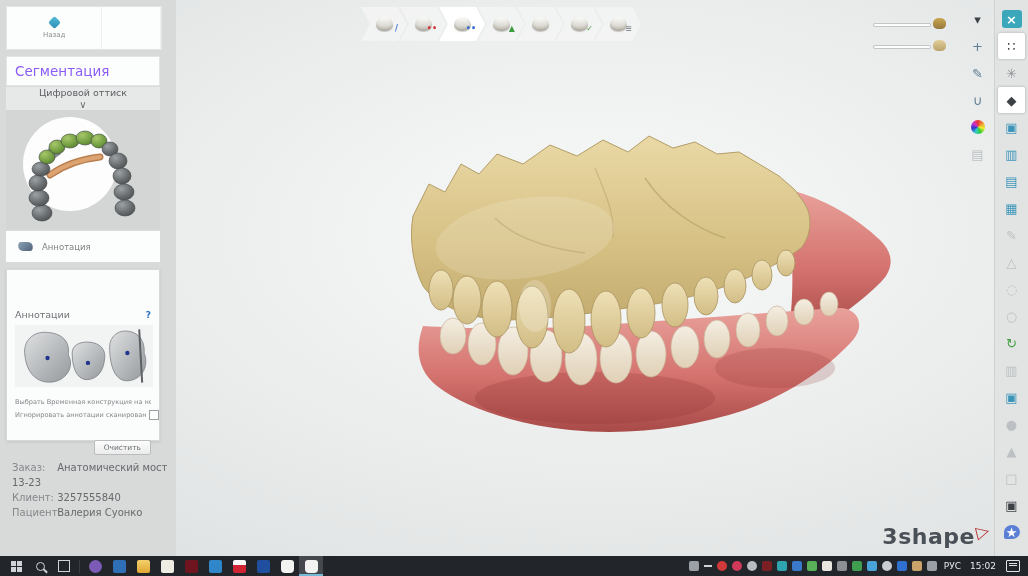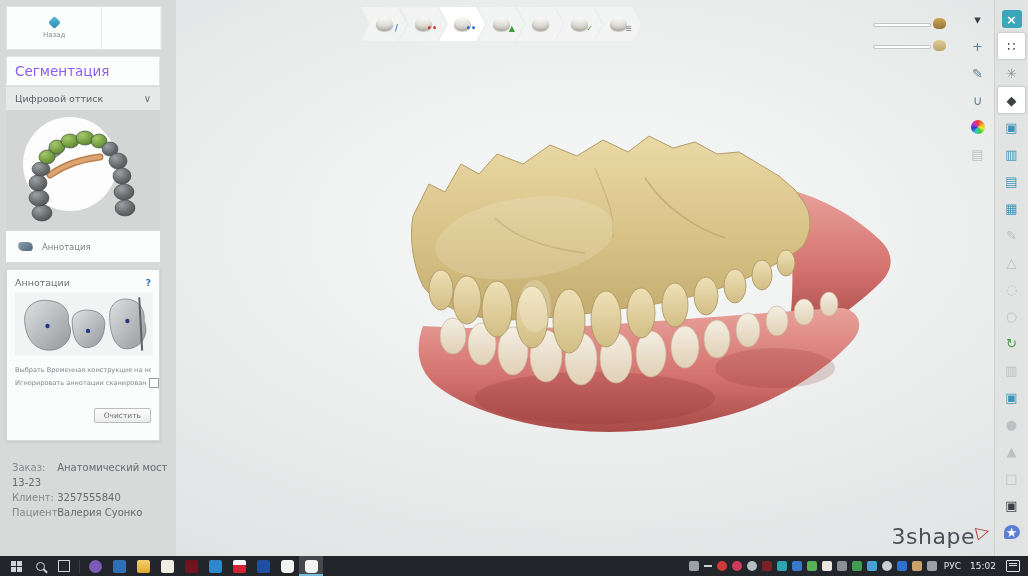--- a/index.html
+++ b/index.html
@@ -17,32 +17,32 @@
     gap:4px;font-size:7px;color:#8b8f92;background:none;border:0;font-family:inherit;cursor:pointer;}
   .nav .nspace{flex:.7;border-left:1px solid #eef0f0;border-right:1px solid #eef0f0;}
   .diamond{width:9px;height:9px;transform:rotate(45deg);border-radius:2px;}
   .d-blue{background:linear-gradient(135deg,#54bcd9,#2b8fb3);}
   .d-gray{background:linear-gradient(135deg,#5e6368,#3d4145);}
   .ltitle{position:absolute;left:6px;top:56px;width:154px;height:30px;background:#fcfdfd;
     border:1px solid #e3e5e5;display:flex;align-items:center;padding-left:8px;box-sizing:border-box;
     font-size:13.5px;color:#8b5cf6;}
   .lsection{position:absolute;left:6px;top:87px;width:154px;height:23px;background:#e7e9e8;
     display:flex;align-items:center;justify-content:space-between;padding:0 9px;box-sizing:border-box;
-    font-size:9.5px;color:#5c6063;cursor:pointer;}
+    font-size:9.5px;color:#5c6063;cursor:pointer;flex-direction:column;}
   .lsection .chev{font-size:10px;color:#6a6e71;}
   .archbox{position:absolute;left:6px;top:110px;width:154px;height:119px;background:#d4d6d5;cursor:pointer;}
   .annrow{position:absolute;left:6px;top:231px;width:154px;height:31px;background:#fcfdfd;
     display:flex;align-items:center;gap:9px;padding-left:12px;box-sizing:border-box;
     font-size:8.5px;color:#7e8285;cursor:pointer;}
   .ann-ic{width:15px;height:9px;background:linear-gradient(135deg,#8aa0b2,#51647a);
     border-radius:2px 6px 2px 6px;transform:skewX(-10deg);}
   .anncard{position:absolute;left:6px;top:269px;width:154px;height:172px;background:#fbfcfc;
     border:1px solid #d7d9d9;box-shadow:0 1px 3px rgba(0,0,0,.10);box-sizing:border-box;padding:7px 8px;}
   .anncard .hd{display:flex;justify-content:space-between;align-items:flex-end;
-    font-size:9.5px;color:#6f7376;}
+    font-size:9.5px;color:#6f7376;margin-top:32px;}
   .anncard .help{color:#2d6fc0;font-weight:bold;font-size:9px;cursor:pointer;}
   .thumb{margin-top:5px;width:138px;height:62px;background:#f2f3f3;}
   .annline{margin-top:7px;font-size:6.6px;color:#85898c;white-space:nowrap;overflow:hidden;}
   .annline2{margin-top:4px;font-size:6.6px;color:#85898c;white-space:nowrap;display:flex;align-items:center;gap:2px;}
   .cbx{width:8px;height:8px;border:1px solid #9aa0a3;background:#fff;flex:0 0 auto;cursor:pointer;}
   .clearrow{display:flex;justify-content:flex-end;margin-top:20px;}
   .clearbtn{font-family:inherit;font-size:7.5px;color:#6b6f72;padding:2px 9px;
     background:linear-gradient(#fdfdfd,#ebebeb);border:1px solid #b9bdbf;border-radius:2px;cursor:pointer;}
   .orderinfo{position:absolute;left:12px;bottom:36px;font-size:10px;color:#7d8184;line-height:1.5;}
   .orderinfo .lab{display:inline-block;width:42px;color:#85898c;}
@@ -76,21 +76,21 @@
   .rtc button.active{background:#fff;box-shadow:0 0 3px rgba(0,0,0,.25);}
   .rtc .glyph{font-size:13px;line-height:1;display:flex;align-items:center;justify-content:center;}
   .g-dark{color:#3c4146}.g-slate{color:#5d7d92}.g-blue{color:#3d95ba}
   .g-gray{color:#bcc0c2}.g-gray2{color:#8f9497}.g-green{color:#49a249}
   .g-close{background:#3aa8ba;color:#fff;border-radius:3px;width:20px;height:18px;font-size:12px;font-weight:bold;}
   .g-rainbow{width:14px;height:14px;border-radius:50%;
     background:conic-gradient(#e33,#e93,#ee3,#3c3,#3cc,#33c,#c3c,#e33);}
   .g-feedback{background:#5b7fd4;color:#fff;border-radius:50% 50% 50% 12%;width:16px;height:14px;font-size:9px;}
   
   .logo{position:absolute;right:38px;bottom:28px;display:flex;align-items:flex-start;gap:2px;cursor:default;}
-  .logo .txt{font-size:22px;font-weight:normal;color:#4a5057;letter-spacing:.5px;line-height:1;}
+  .logo .txt{font-size:22px;font-weight:bold;color:#4a5057;letter-spacing:.5px;line-height:1;}
   .logo .mark{font-size:17px;color:#b5383a;transform:rotate(-14deg) translateY(-5px);font-weight:bold;}
   
   .taskbar{position:absolute;left:0;right:0;bottom:0;height:20px;background:#22252a;
     display:flex;align-items:center;padding:0 4px;gap:0;}
   .tslot{width:24px;height:20px;display:flex;align-items:center;justify-content:center;cursor:pointer;}
   .tslot.active{background:rgba(255,255,255,.16);box-shadow:inset 0 -2px 0 #76b9d6;}
   .win{width:11px;height:11px;display:grid;grid-template-columns:1fr 1fr;grid-template-rows:1fr 1fr;gap:1px;}
   .win i{background:#cfd4d8;}
   .mag{width:7px;height:7px;border:1.5px solid #cfd4d8;border-radius:50%;position:relative;}
   .mag::after{content:"";position:absolute;width:5px;height:1.5px;background:#cfd4d8;

